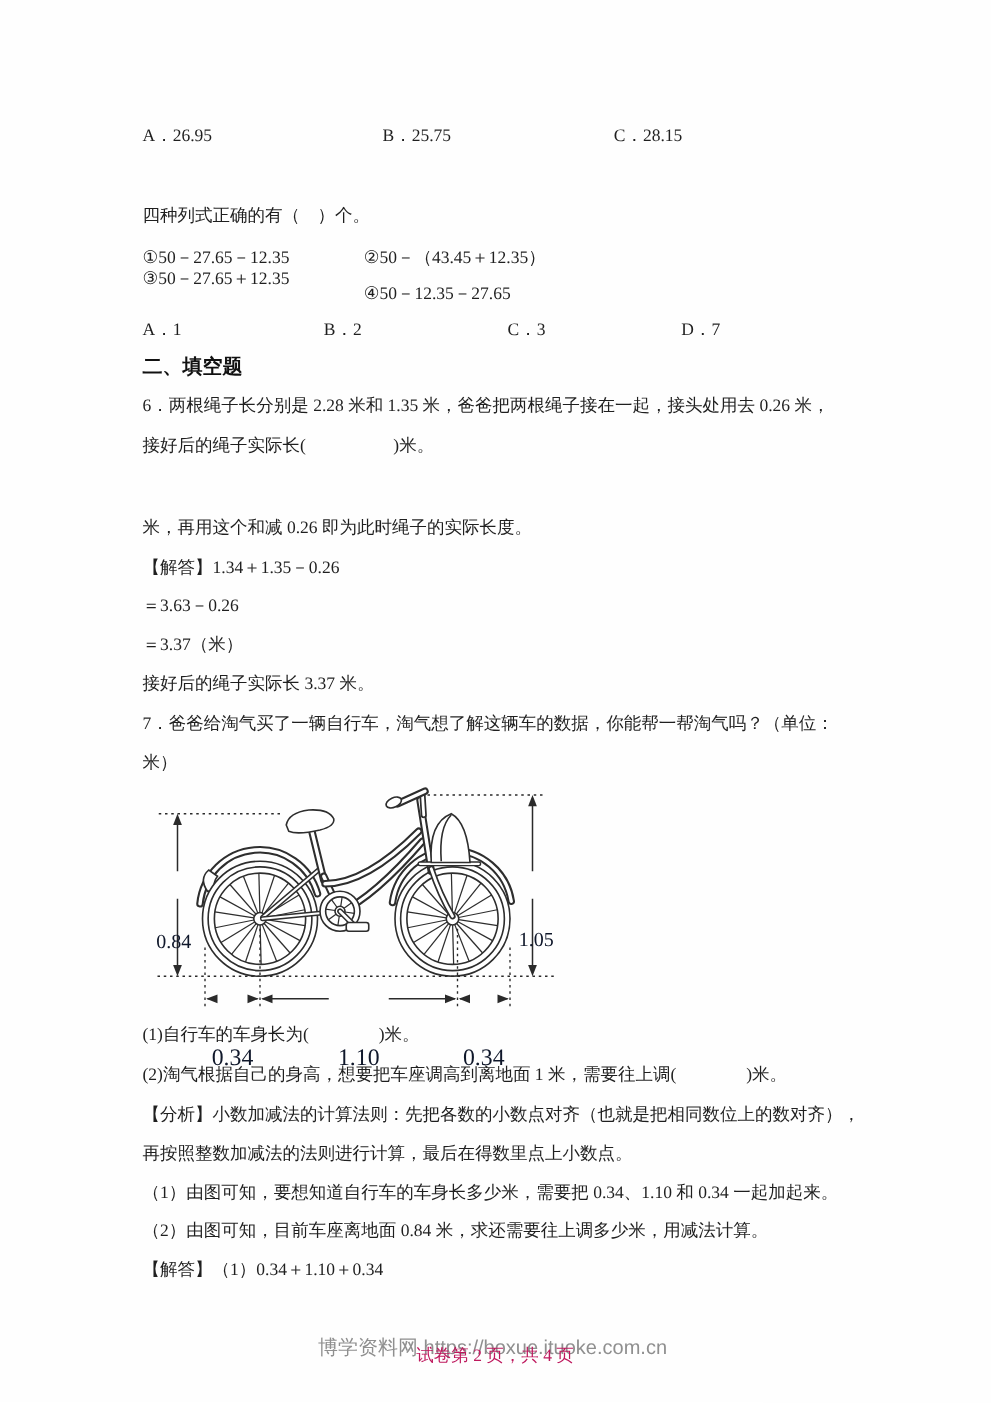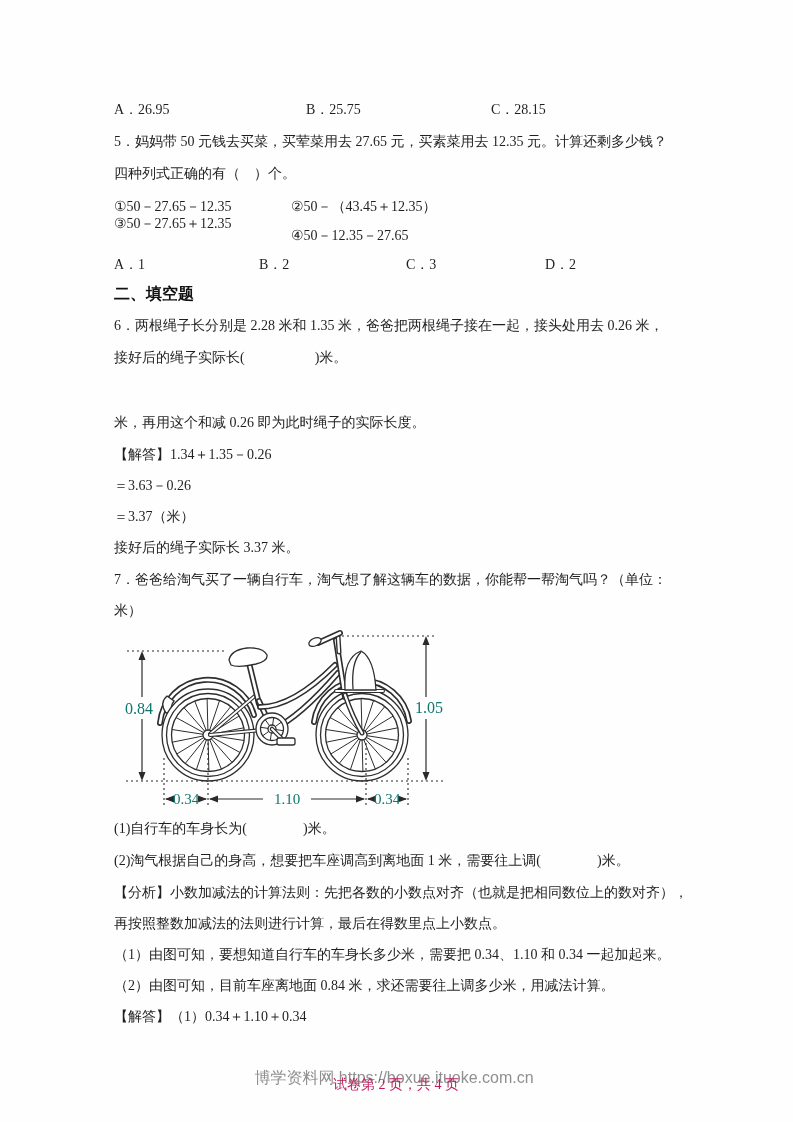--- a/index.html
+++ b/index.html
@@ -4,23 +4,23 @@
 <style>
   html,body{margin:0;padding:0;background:#fff;}
   .page{
     position:relative;width:793px;height:1122px;background:#fefefe;overflow:hidden;
     font-family:"Liberation Serif","DejaVu Serif",serif;
     font-size:14px;color:#1f1f1f;
   }
   .ln{position:absolute;left:114px;white-space:pre;line-height:18px;}
   .col{position:absolute;white-space:pre;line-height:18px;}
   .sec-title{font-weight:700;font-size:16px;font-family:"Liberation Sans","DejaVu Sans",sans-serif;color:#111;}
-  .dim{position:absolute;transform:translateX(-50%);white-space:pre;color:#0f766e;}
+  .dim{position:absolute;transform:translateX(-50%);white-space:pre;color:#0f172a;margin-top:45px;}
   .dim-v{font-size:16px;}
-  .dim-h{font-size:15px;}
+  .dim-h{font-size:19px;}
   .bike-svg{position:absolute;left:100px;top:625px;}
   .wm{
     position:absolute;left:394px;top:1068px;transform:translateX(-50%);
     font-family:"Liberation Sans","DejaVu Sans",sans-serif;
     font-size:16px;color:#8f8f8f;white-space:pre;z-index:1;
   }
   .pgfoot{
     position:absolute;left:396px;top:1076px;transform:translateX(-50%);
     font-size:14px;color:#be185d;white-space:pre;z-index:2;
   }
@@ -33,30 +33,29 @@
 </style>
 </head>
 <body>
 
 <div class="page">
 
   <span class="col" style="left:114px;top:101px">A．26.95</span>
   <span class="col" style="left:306px;top:101px">B．25.75</span>
   <span class="col" style="left:491px;top:101px">C．28.15</span>
 
-  <div class="ln" style="top:133px">5．妈妈带 50 元钱去买菜，买荤菜用去 27.65 元，买素菜用去 12.35 元。计算还剩多少钱？</div>
   <div class="ln" style="top:165px">四种列式正确的有（　）个。</div>
   <span class="col" style="left:114px;top:198px">①50－27.65－12.35</span>
   <span class="col" style="left:291px;top:198px">②50－（43.45＋12.35）</span>
   <span class="col" style="left:114px;top:215px">③50－27.65＋12.35</span>
   <span class="col" style="left:291px;top:227px">④50－12.35－27.65</span>
   <span class="col" style="left:114px;top:256px">A．1</span>
   <span class="col" style="left:259px;top:256px">B．2</span>
   <span class="col" style="left:406px;top:256px">C．3</span>
-  <span class="col" style="left:545px;top:256px">D．2</span>
+  <span class="col" style="left:545px;top:256px">D．7</span>
 
   <div class="ln sec-title" style="top:285px">二、填空题</div>
 
   <div class="ln" style="top:317px">6．两根绳子长分别是 2.28 米和 1.35 米，爸爸把两根绳子接在一起，接头处用去 0.26 米，</div>
   <div class="ln" style="top:349px">接好后的绳子实际长(　　　　　)米。</div>
   <div class="ln" style="top:414px">米，再用这个和减 0.26 即为此时绳子的实际长度。</div>
   <div class="ln" style="top:446px">【解答】1.34＋1.35－0.26</div>
   <div class="ln" style="top:477px">＝3.63－0.26</div>
   <div class="ln" style="top:508px">＝3.37（米）</div>
   <div class="ln" style="top:539px">接好后的绳子实际长 3.37 米。</div>

